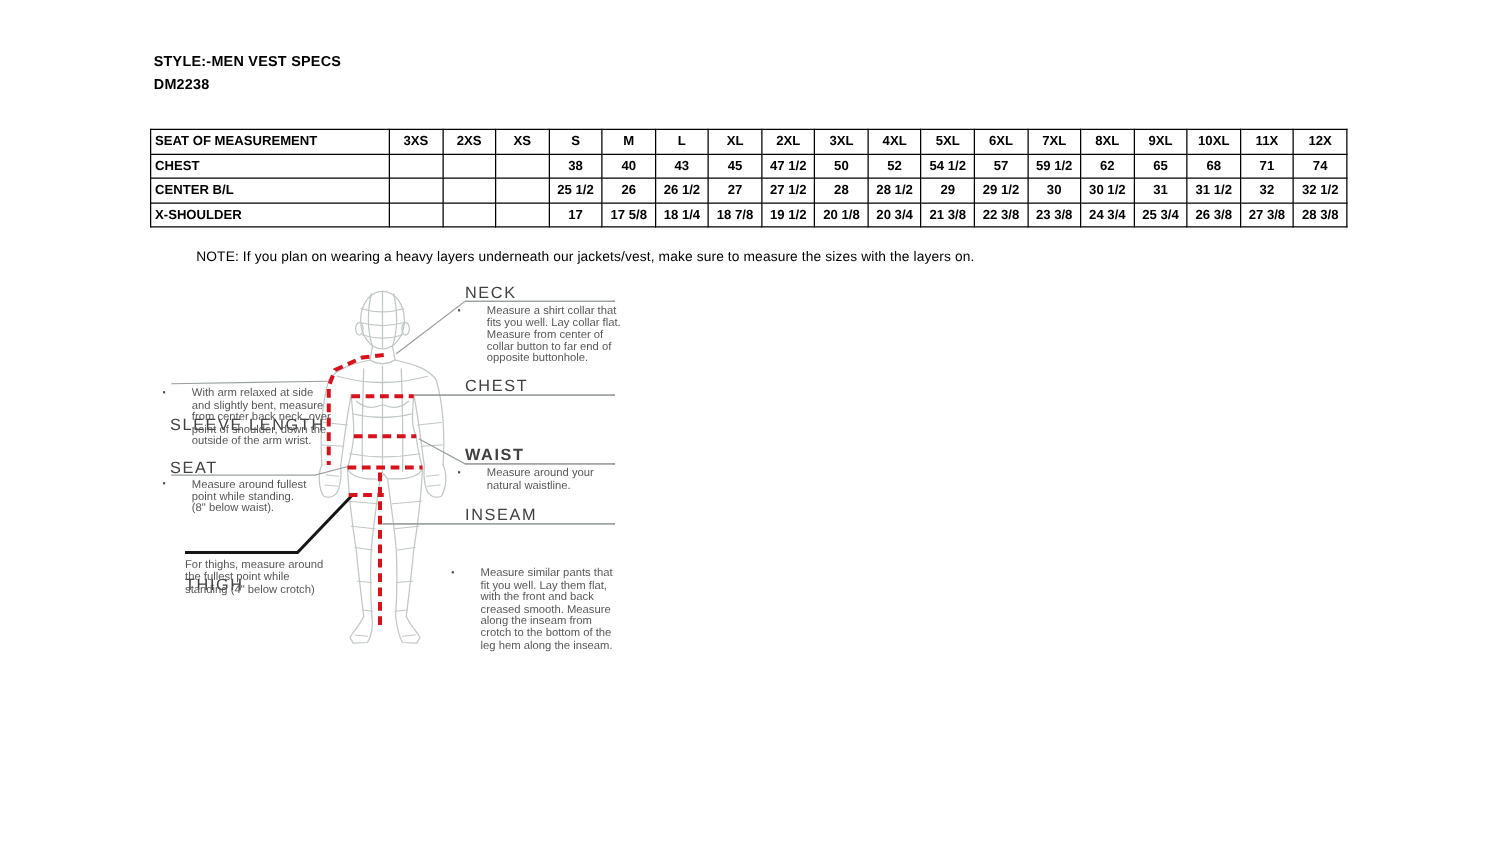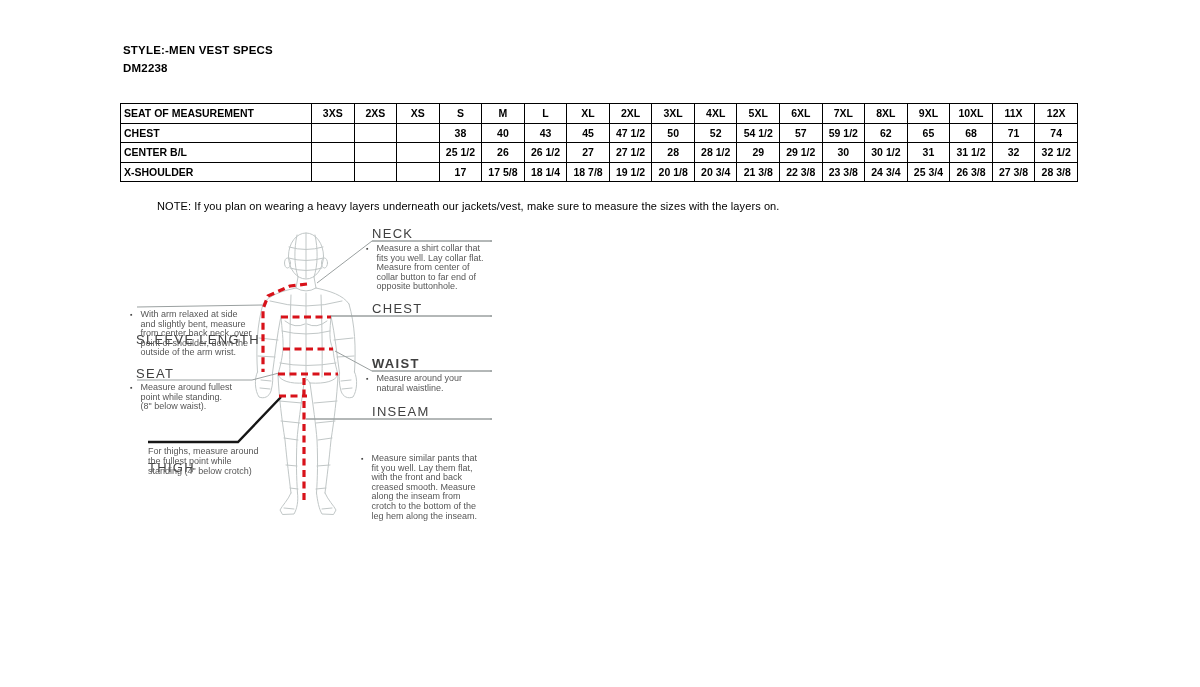--- a/index.html
+++ b/index.html
@@ -12,21 +12,21 @@
   
   #note{left:121px;top:200px;font-size:11px;font-weight:normal;letter-spacing:.1px;margin-left:36px;}
   
   #tablewrap{left:120px;top:103px;}
   table{border-collapse:collapse;table-layout:fixed;width:958px;}
   th,td{border:1.6px solid #000;height:18.5px;font-size:10.5px;padding:0 1px;
         text-align:center;font-weight:bold;overflow:hidden;white-space:nowrap;}
   th.lbl,td.lbl{width:186px;text-align:left;padding-left:3px;}
   
   .sec-h{font-size:13px;letter-spacing:1.3px;color:#404040;font-weight:400;}
-  .sec-t{font-size:9px;line-height:9.6px;color:#575757;display:flex;gap:8px;}
+  .sec-t{font-size:9px;line-height:9.6px;color:#575757;display:flex;gap:21px;}
   .sec-t .txt{white-space:pre-line;}
   .bullet{font-size:7px;line-height:10px;color:#4a4a4a;}
   
   #h-sleeve{left:136px;top:293px;margin-top:39px;} #t-sleeve{left:130px;top:310px;width:135px;}
   #h-seat{left:136px;top:366px;}   #t-seat{left:130px;top:383px;width:135px;}
   #h-thigh{left:148px;top:428px;margin-top:32px;}  #t-thigh{left:148px;top:446px;width:140px;}
   #t-thigh{line-height:10.2px;}
   
   #h-neck{left:372px;top:226px;}   #t-neck{left:366px;top:244px;width:135px;}
   #h-chest{left:372px;top:301px;}  #t-chest{left:366px;top:319px;width:140px;}

